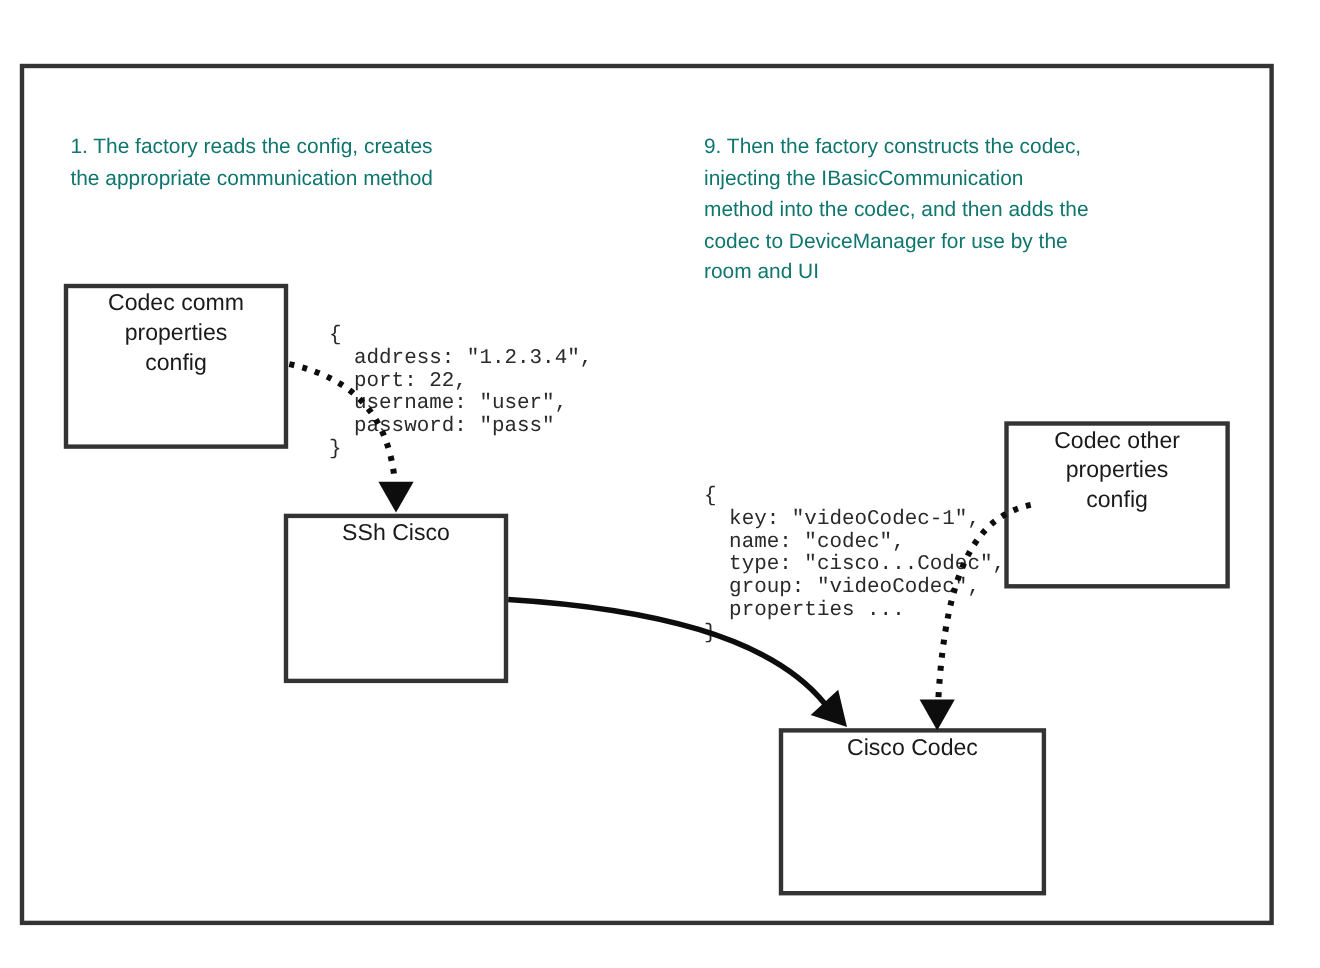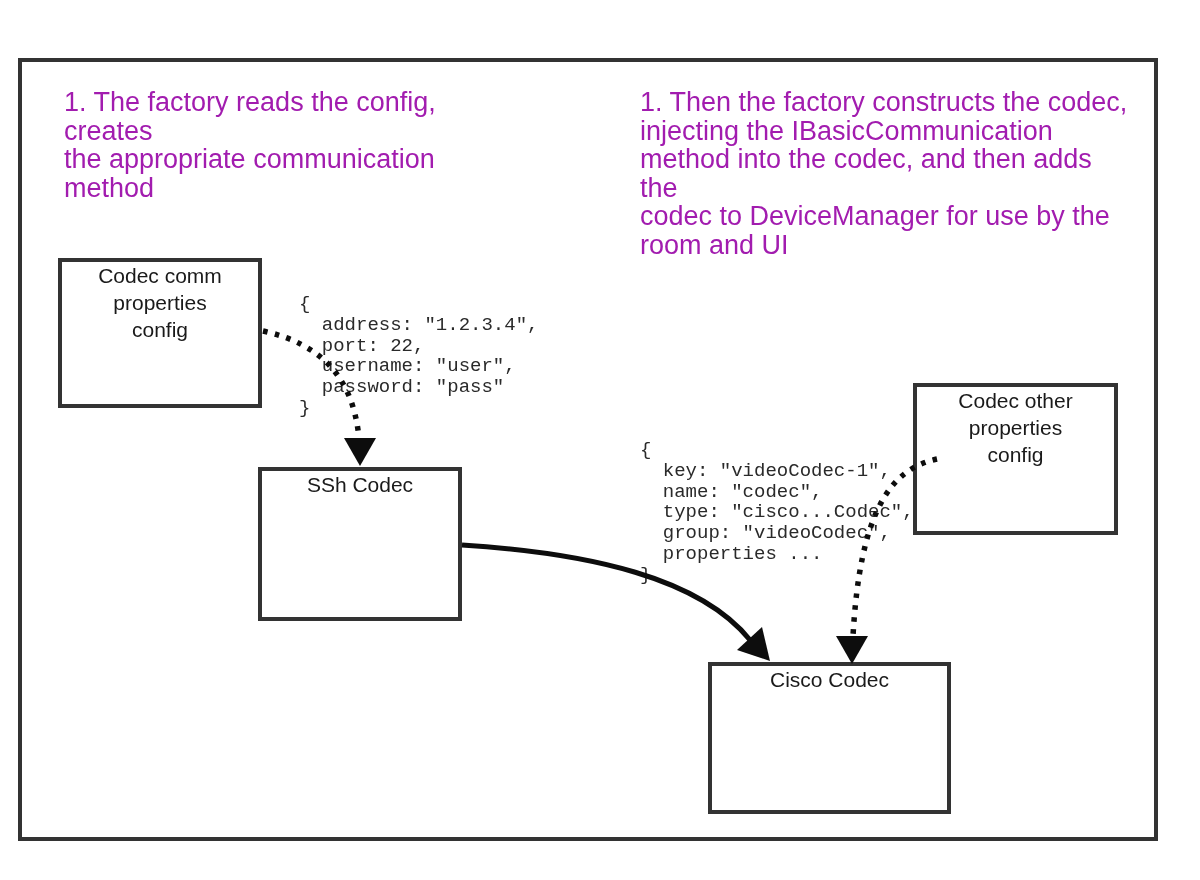--- a/index.html
+++ b/index.html
@@ -14,24 +14,25 @@
   }
   .frame {
     position: absolute;
     left: 18px; top: 58px;
     width: 1140px; height: 783px;
     border: 4px solid #333333;
     box-sizing: border-box;
   }
   .ann {
     position: absolute;
-    font-size: 27px;
+    font-size: 19px;
     line-height: 28.5px;
     white-space: pre-line;
-    color: #a21caf;
+    color: #0f766e;
+    margin-top: 32px;
   }
   .node {
     position: absolute;
     border: 4px solid #333333;
     box-sizing: border-box;
     background: #ffffff;
     display: flex;
     align-items: flex-start;
     justify-content: center;
     text-align: center;
@@ -60,35 +61,35 @@
 </head>
 <body>
 
 <div class="stage">
 
   <div class="frame"></div>
 
   <div class="ann" style="left:64px; top:88px; width:460px;">1. The factory reads the config, creates
 the appropriate communication method</div>
 
-  <div class="ann" style="left:640px; top:88px; width:490px;">1. Then the factory constructs the codec,
+  <div class="ann" style="left:640px; top:88px; width:490px;">9. Then the factory constructs the codec,
 injecting the IBasicCommunication
 method into the codec, and then adds the
 codec to DeviceManager for use by the
 room and UI</div>
 
 
   <div class="node" style="left:58px; top:258px; width:204px; height:150px;">
     <span class="label">Codec comm
 properties
 config</span>
   </div>
 
   <div class="node" style="left:258px; top:467px; width:204px; height:154px;">
-    <span class="label">SSh Codec</span>
+    <span class="label">SSh Cisco</span>
   </div>
 
   <div class="node" style="left:913px; top:383px; width:205px; height:152px;">
     <span class="label">Codec other
 properties
 config</span>
   </div>
 
   <div class="node" style="left:708px; top:662px; width:243px; height:152px;">
     <span class="label">Cisco Codec</span>

